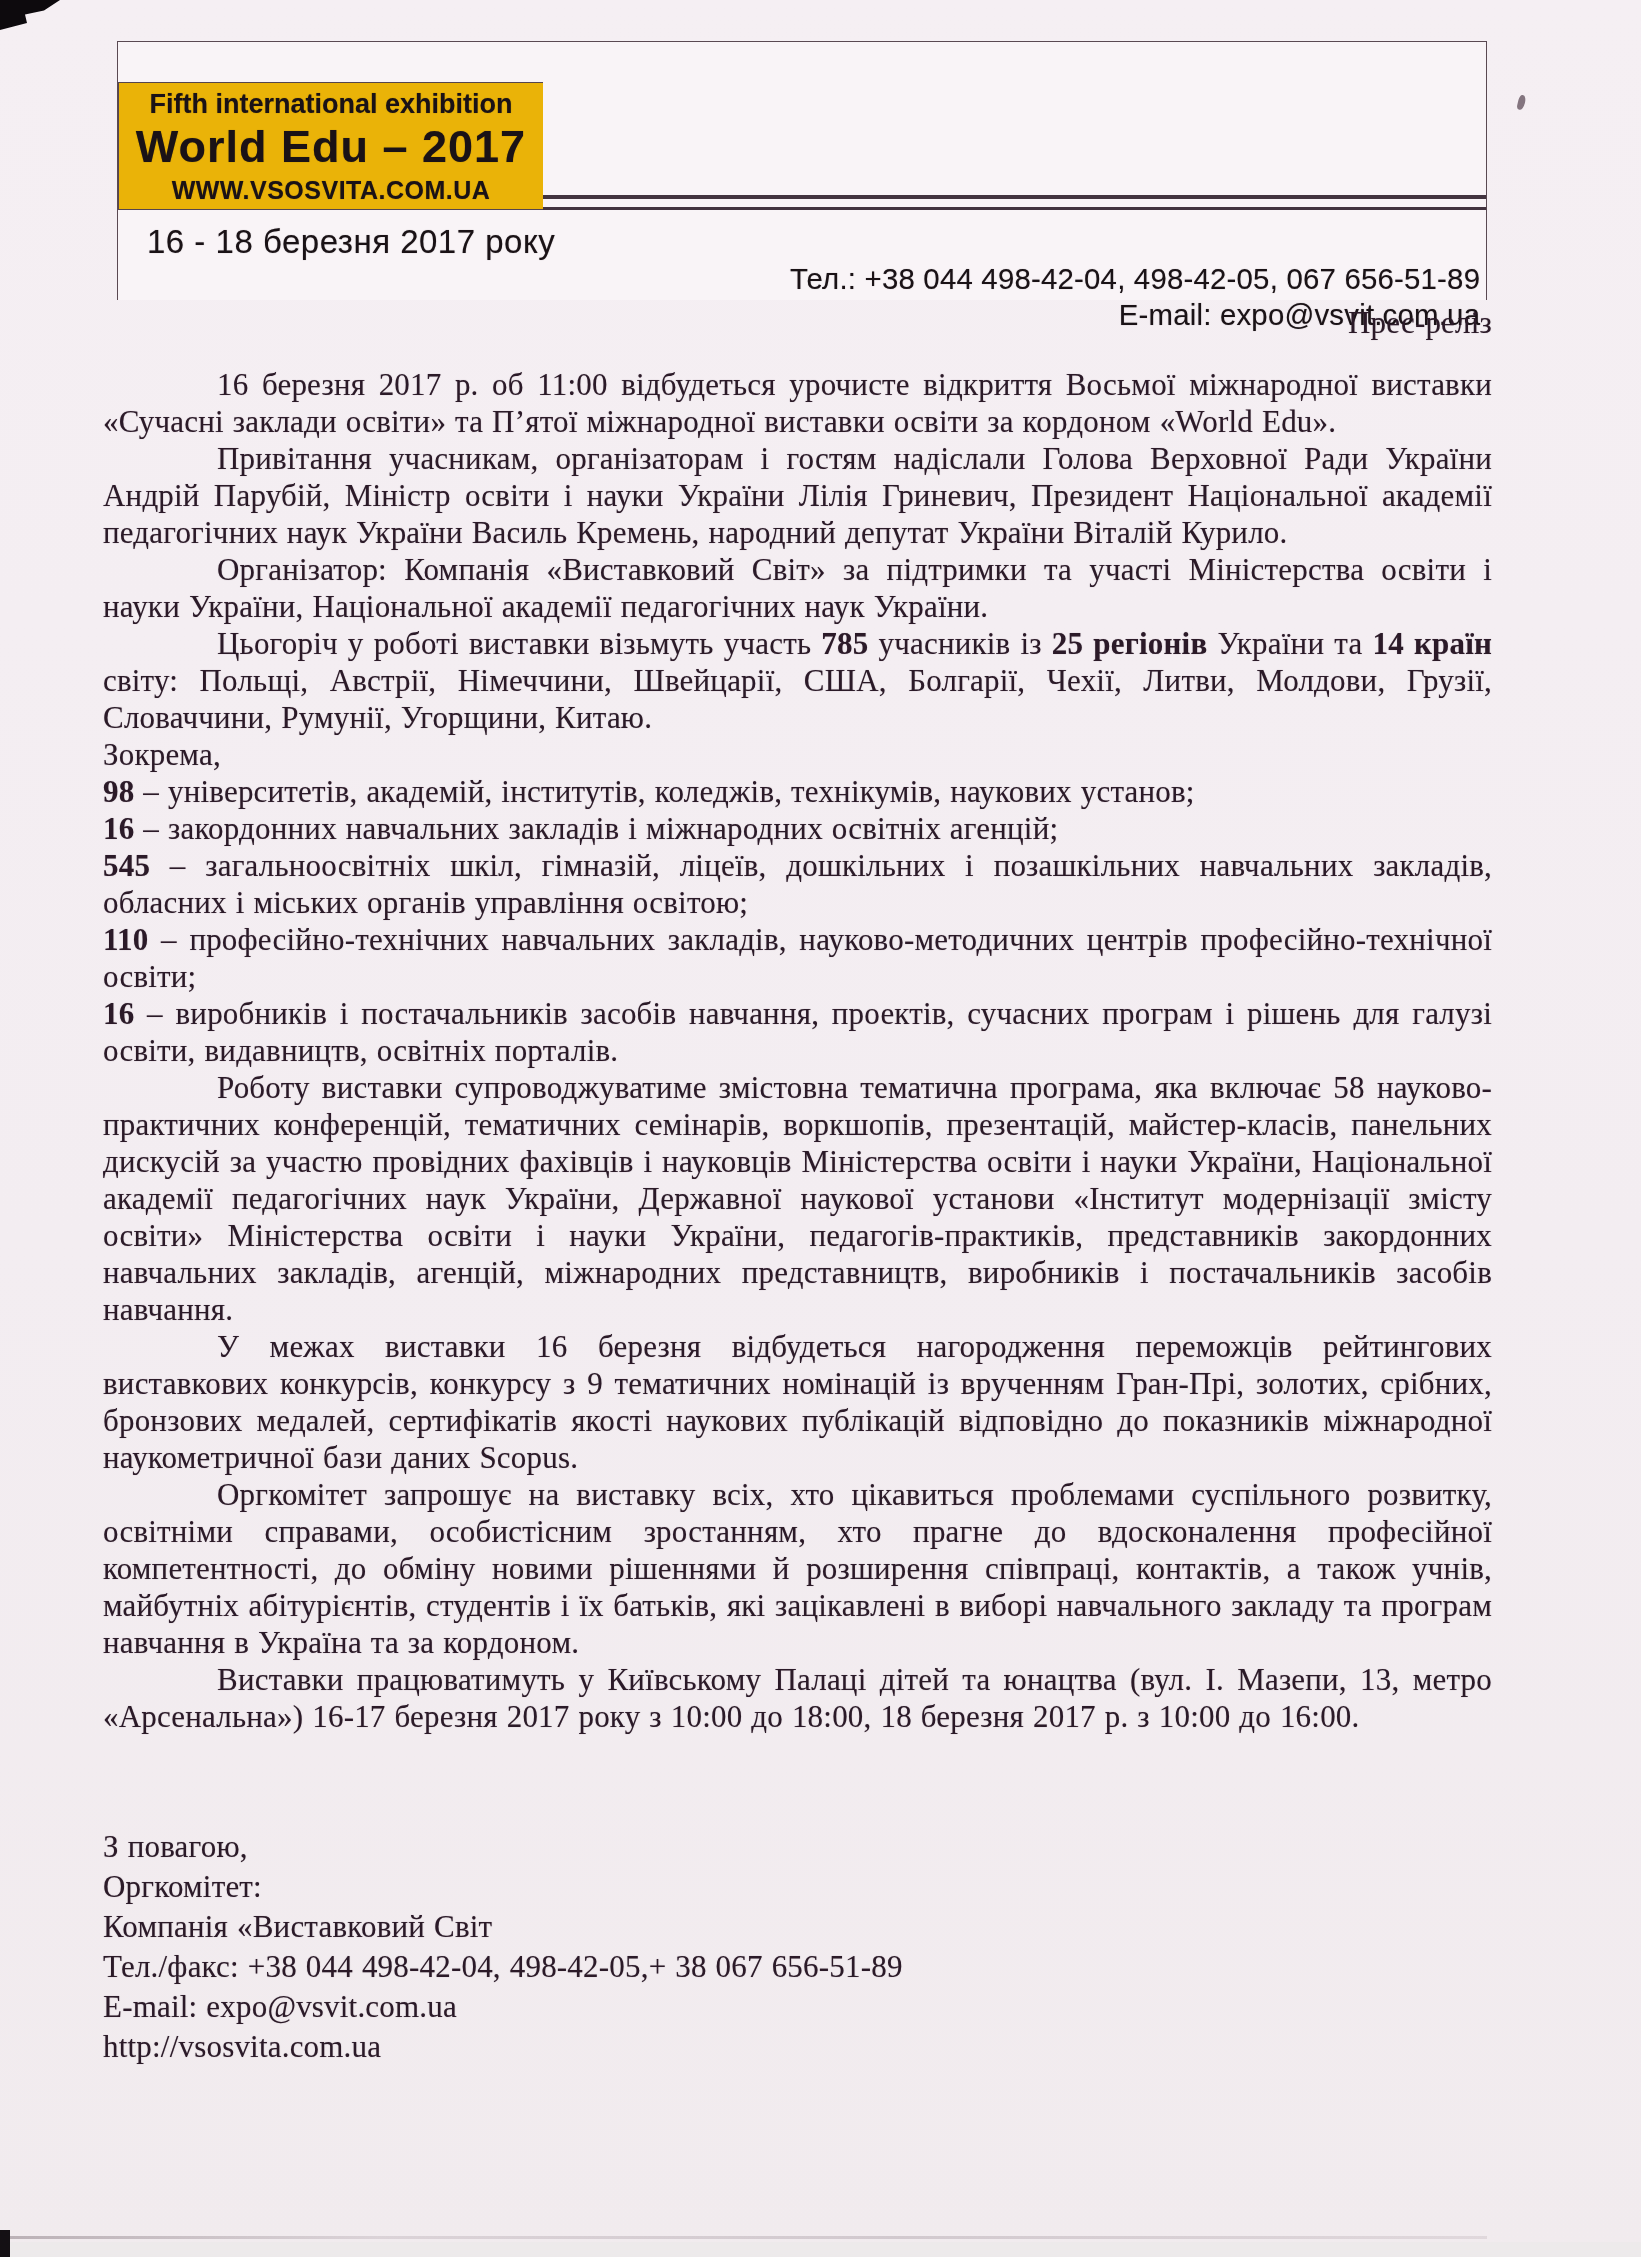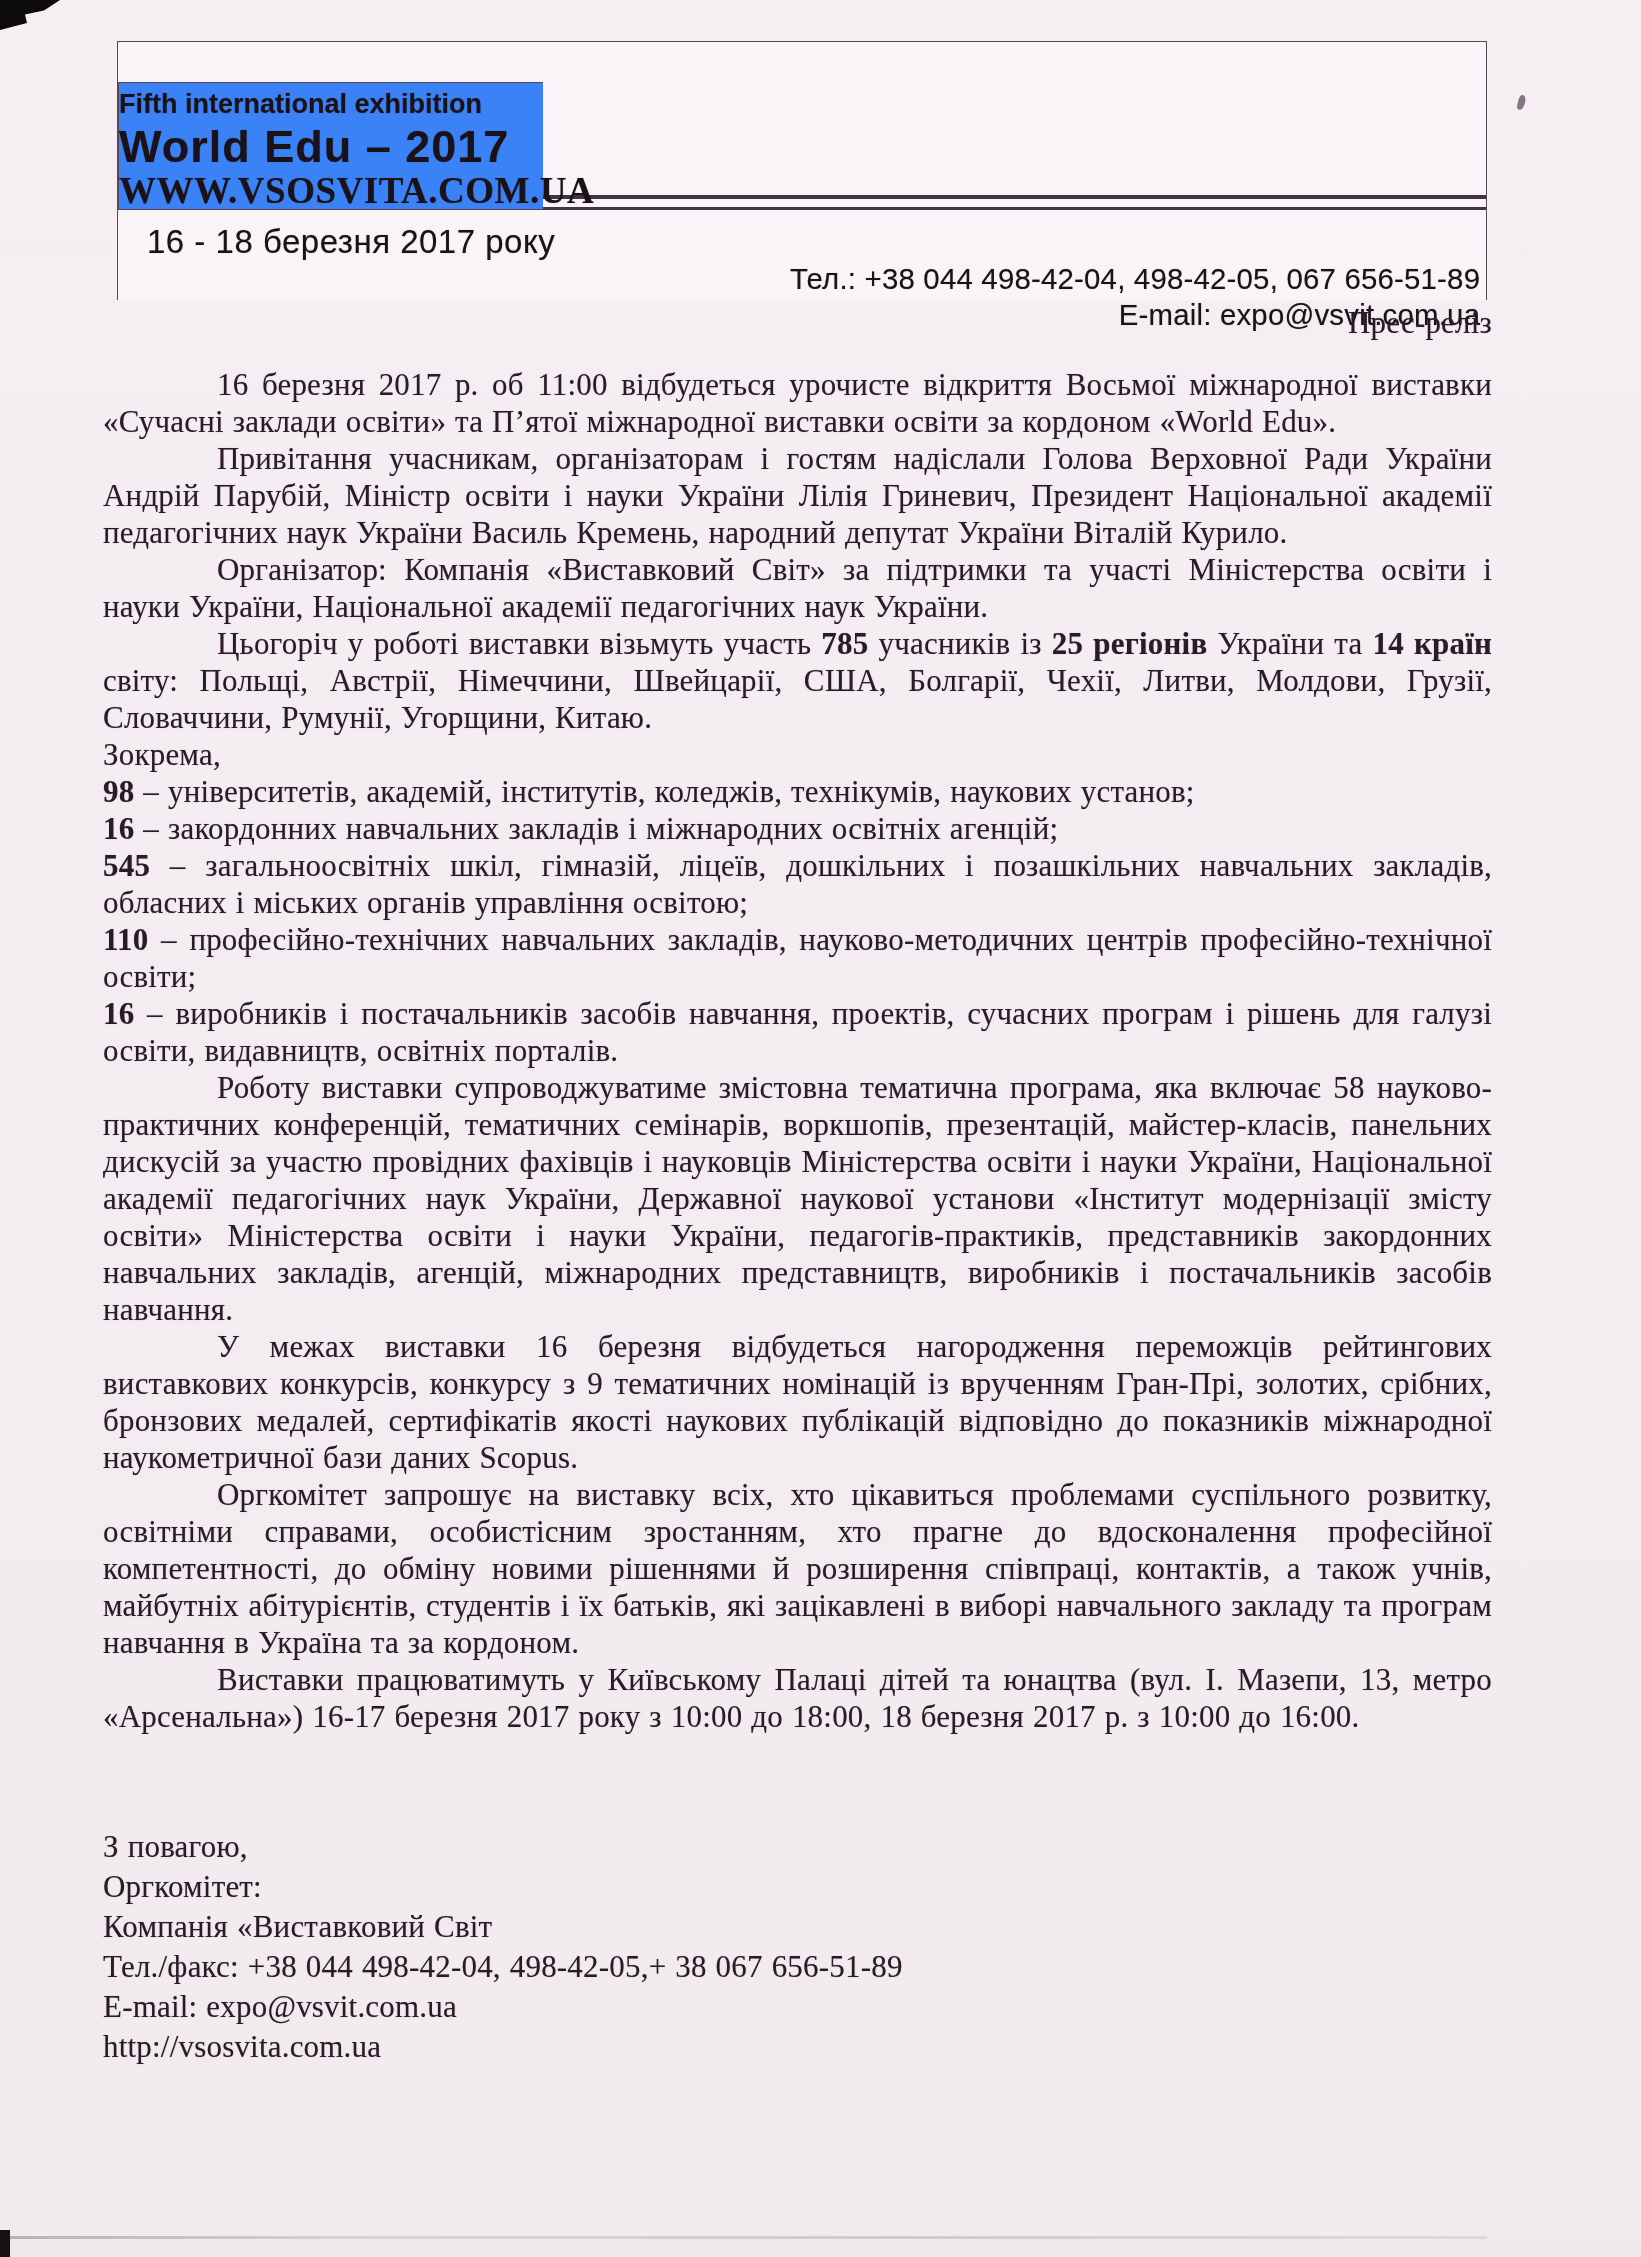--- a/index.html
+++ b/index.html
@@ -25,26 +25,26 @@
     font-family:"Liberation Sans","DejaVu Sans",sans-serif;color:#1a1216;
     text-shadow:0 0 1px rgba(26,18,22,.4);
   }
   .header-top{display:flex;justify-content:space-between;align-items:flex-start;height:153px;}
   .left-title{margin:7.7px 0 0 27px;width:570px;font-weight:bold;}
   .brand-sup{font-size:27px;line-height:33px;letter-spacing:4.3px;margin-bottom:10.6px;}
   .brand-l1{font-size:51px;line-height:56px;letter-spacing:0.5px;}
   .brand-l2{font-size:51px;line-height:56px;letter-spacing:0.5px;text-align:right;padding-right:7.7px;}
   .right-box{
     box-sizing:border-box;width:425px;height:128px;margin-top:40px;
-    border:1.9px solid #55454e;border-right:none;background:#3b82f6;
-    text-align:left;font-weight:bold;padding-top:4.8px;
+    border:1.9px solid #55454e;border-right:none;background:#eab308;
+    text-align:center;font-weight:bold;padding-top:4.8px;
   }
   .we-sup{font-size:27px;line-height:32px;}
   .we-title{font-size:45px;line-height:54px;letter-spacing:1px;}
-  .we-site{font-size:37px;line-height:33px;letter-spacing:0.5px;font-family:Liberation Serif, serif;}
+  .we-site{font-size:25px;line-height:33px;letter-spacing:0.5px;}
   .double-rule{height:7.7px;border-top:4.8px solid #433440;border-bottom:3.9px solid #433440;}
   .header-bottom{display:flex;justify-content:flex-end;padding:8.7px 5.8px 0 29px;font-weight:normal;flex-direction:column;}
   .hb-dates{font-size:33px;padding-top:4.8px;letter-spacing:0.5px;}
   .hb-contacts{text-align:right;font-size:29.4px;line-height:36px;letter-spacing:0.2px;}
   
   .content{
     position:absolute;left:103px;top:304px;width:1389px;
     font-size:31px;line-height:37px;text-align:justify;
     letter-spacing:0.2px;word-spacing:1px;
     text-shadow:0 0 1px rgba(43,26,40,.35);

